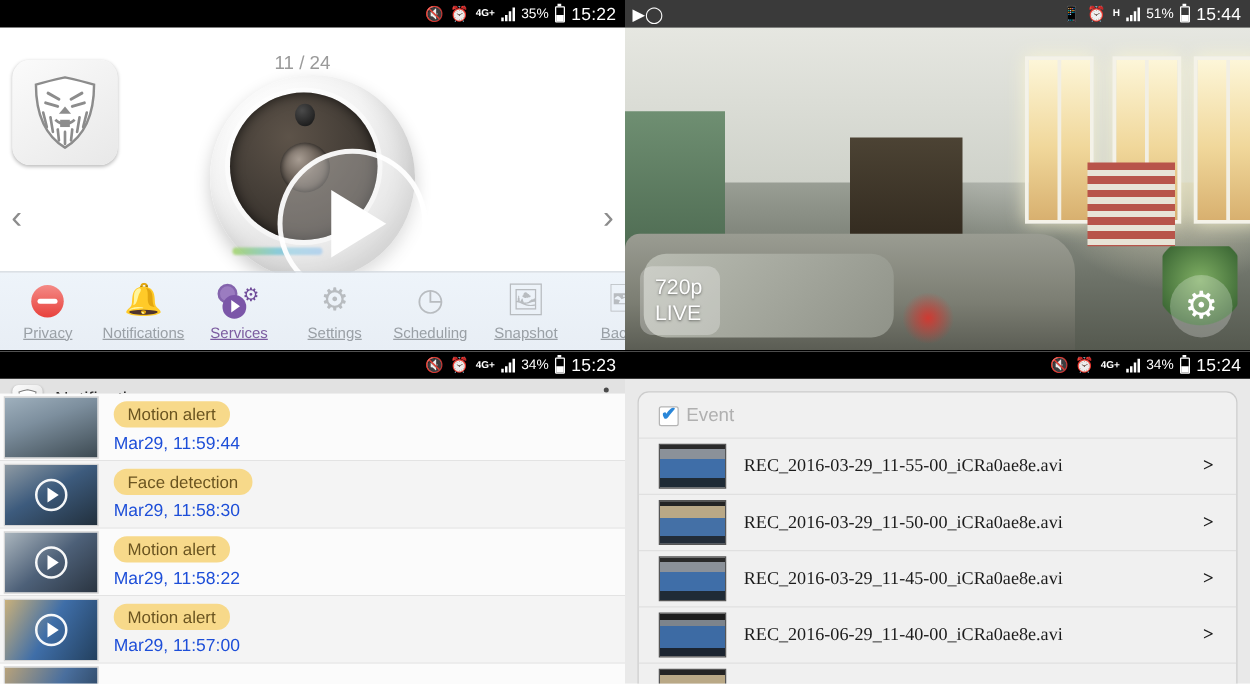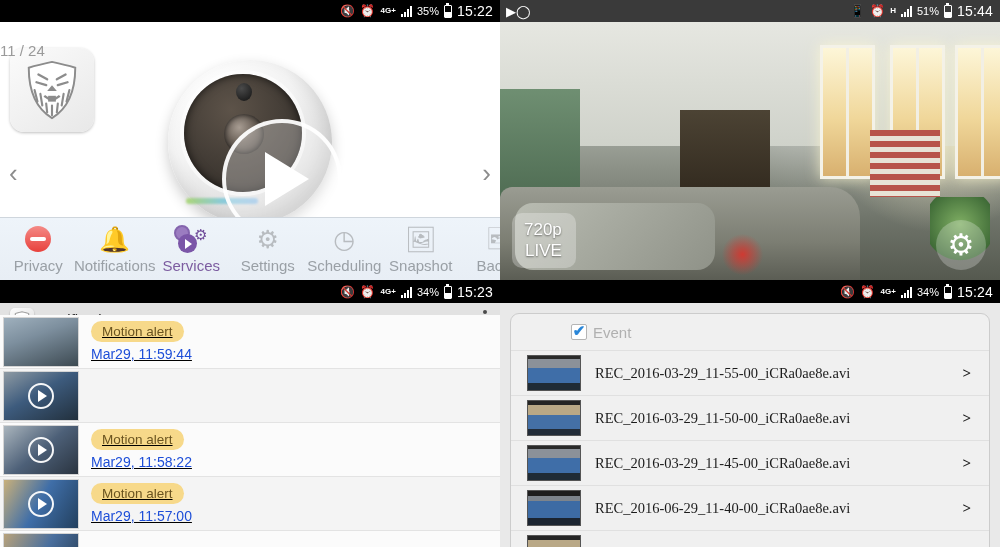--- a/index.html
+++ b/index.html
@@ -54,21 +54,21 @@
   .q1-body { position: relative; height: 258px; background:#fff; }
   .logo-tile {
     position: absolute; left: 10px; top: 26px;
     width: 84px; height: 84px; border-radius: 14px;
     background: linear-gradient(145deg,#fbfbfb,#e8e8e8);
     box-shadow: 0 1px 3px rgba(0,0,0,.25);
     display: flex; align-items: center; justify-content: center;
   }
   .counter {
     position: absolute; left: 0; right: 16px; top: 20px;
-    color: #9a9a9a; font-size: 15px;
+    text-align: center; color: #9a9a9a; font-size: 15px;
   }
   .status-pill {
     position: absolute; right: 8px; top: 26px;
     background: #eef2f7; border-radius: 14px;
     height: 27px; padding: 0 12px 0 8px;
     display: flex; align-items: center; gap: 5px;
     color: #9aa0a6; font-size: 14px; max-width: 160px;
     overflow: hidden; white-space: nowrap;
   }
   .no-entry {
@@ -138,21 +138,21 @@
     position: absolute; left: 0; bottom: 0; width: 100%; height: 63px;
     background: linear-gradient(#eef4fa,#e8eef5);
     border-top: 1px solid #cfd6dd;
     display: flex; align-items: center;
     overflow: hidden;
   }
   .tb-item {
     width: 76.5px; flex: 0 0 auto; text-align: center;
     display: flex; flex-direction: column; align-items: center; gap: 3px;
   }
-  .tb-label { font-size: 15px; color: #9aa0a6; white-space: nowrap; }
+  .tb-label { font-size: 12px; color: #9aa0a6; white-space: nowrap; text-decoration: underline; }
   .tb-item.active .tb-label { color: #7c5ca0; }
   .tb-ico { height: 30px; display:flex; align-items:center; justify-content:center; }
   .ico-privacy {
     width: 26px; height: 26px; border-radius: 50%;
     background: linear-gradient(#f48a86,#e8413c); position: relative;
   }
   .ico-privacy::after{
     content:""; position:absolute; left:5px; right:5px; top:11px; height:4px;
     background:#fff; border-radius:2px;
   }
@@ -228,21 +228,20 @@
   .chairred {
     position:absolute; left:74%; top:42%; width:14%; height:26%;
     background: repeating-linear-gradient(180deg,#b8544a 0 6px,#e8e3d6 6px 11px);
   }
   .quality-badge {
     position: absolute; left: 12px; bottom: 12px;
     background: rgba(255,255,255,.28);
     border-radius: 10px; padding: 6px 14px 7px 12px;
     color: #fff; font-size: 17px; line-height: 21px; font-weight: 400;
     text-shadow: 0 1px 2px rgba(0,0,0,.5);
-    text-align: right;
   }
   .gear-round {
     position: absolute; right: 14px; bottom: 10px;
     width: 50px; height: 50px; border-radius: 50%;
     background: rgba(255,255,255,.25);
     display: flex; align-items: center; justify-content: center;
     color: #fff; font-size: 30px; line-height: 30px;
   }
 
   
@@ -254,21 +253,21 @@
   }
   .nh-logo {
     width: 24px; height: 24px; border-radius: 5px;
     background: linear-gradient(145deg,#fcfcfc,#dcdcdc);
     box-shadow: 0 1px 2px rgba(0,0,0,.3);
     display:flex;align-items:center;justify-content:center;
   }
   .nh-title { font-size: 15px; color: #2a2a2a; }
   .kebab { position:absolute; right: 13px; top: 7px; display:flex; flex-direction:column; gap:3px;}
   .kebab i { width: 4px; height: 4px; border-radius: 50%; background: #4a4a4a; display:block;}
-  .notif-list { position:absolute; top: 34px; left:0; right:0; bottom:0; background:#fafafa;text-decoration:underline; }
+  .notif-list { position:absolute; top: 34px; left:0; right:0; bottom:0; background:#fafafa; }
   .notif-row {
     height: 54px; display: flex; align-items: center; gap: 12px;
     border-bottom: 1px solid #e3e3e3; padding-left: 3px;
     background: #fbfbfb;
   }
   .notif-row:nth-child(even) { background: #f4f4f4; }
   .thumb {
     width: 76px; height: 50px; flex: 0 0 auto; position: relative;
     border: 1px solid #d5d5d5; overflow:hidden;
     background: linear-gradient(160deg,#9fb0bd 0%, #7d8f9e 38%, #3d4a52 100%);
@@ -300,21 +299,21 @@
   .cv-card {
     position: absolute; left: 10px; right: 10px; top: 32px; bottom: -12px;
     background: #f0f0f0; border: 1px solid #cccccc; border-radius: 9px;
     overflow: hidden;
   }
   .cv-head {
     height: 36px; display: flex; align-items: center; justify-content: space-between;
     padding: 0 14px 0 16px;
   }
   .cv-title { color: #f3941d; font-size: 16px; font-weight: bold; }
-  .cv-event { display: flex; align-items: center; gap: 6px; color: #b0b0b0; font-size: 15px; margin-left: 44px; }
+  .cv-event { display: flex; align-items: flex-end; gap: 6px; color: #b0b0b0; font-size: 15px; }
   .cbox {
     width: 16px; height: 16px; border: 1.5px solid #b5b5b5; background: #fff;
     position: relative; border-radius: 2px;
   }
   .cbox::after{
     content:"✔"; position:absolute; left:0; right:0; top:-3px;
     text-align:center; color:#2a86d8; font-size:15px; line-height:18px; font-weight:bold;
   }
   .cv-row {
     height: 45px; display: flex; align-items: center; gap: 14px;
@@ -521,20 +520,24 @@
         <span class="notif-text">
           <span class="tagpill">Motion alert</span>
           <span class="notif-time">Mar29, 11:59:44</span>
         </span>
       </div>
 
       <div class="notif-row">
         <span class="thumb t2">
           <span class="thumb-play"></span>
         </span>
+        <span class="notif-text">
+          <span class="tagpill">Face detection</span>
+          <span class="notif-time">Mar29, 11:58:30</span>
+        </span>
       </div>
 
       <div class="notif-row">
         <span class="thumb t3">
           <span class="thumb-play"></span>
         </span>
         <span class="notif-text">
           <span class="tagpill">Motion alert</span>
           <span class="notif-time">Mar29, 11:58:22</span>
         </span>

